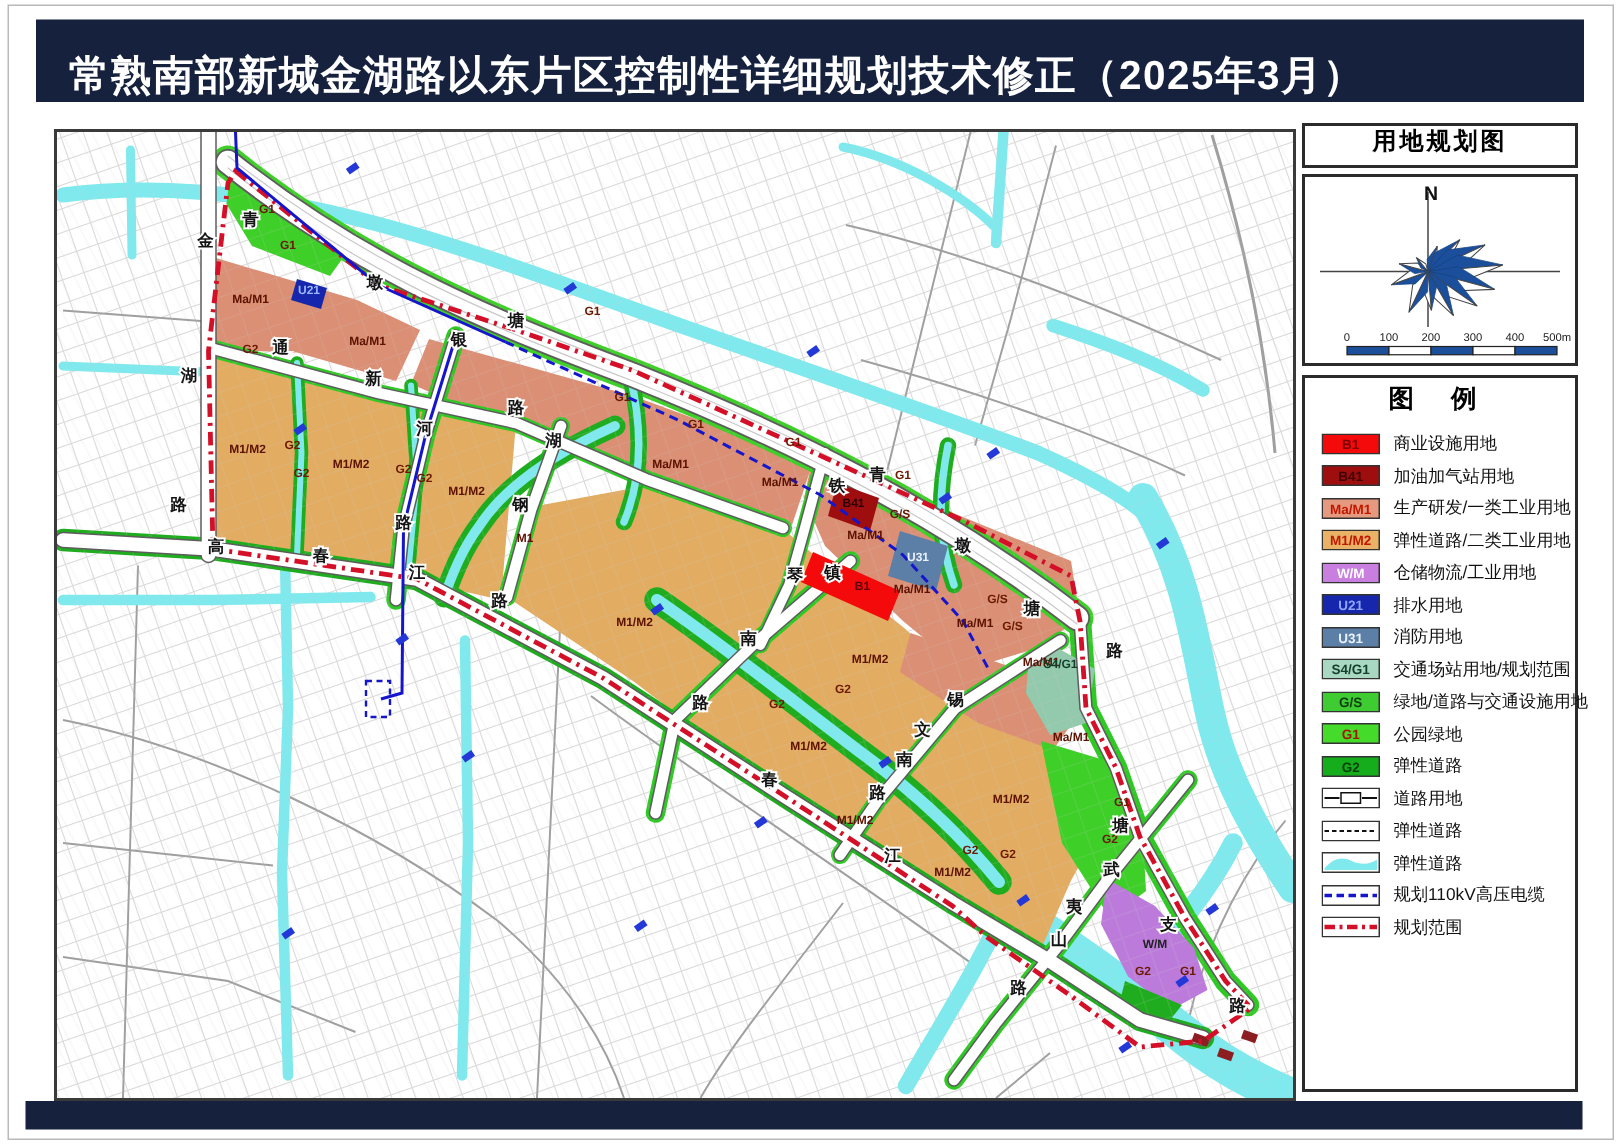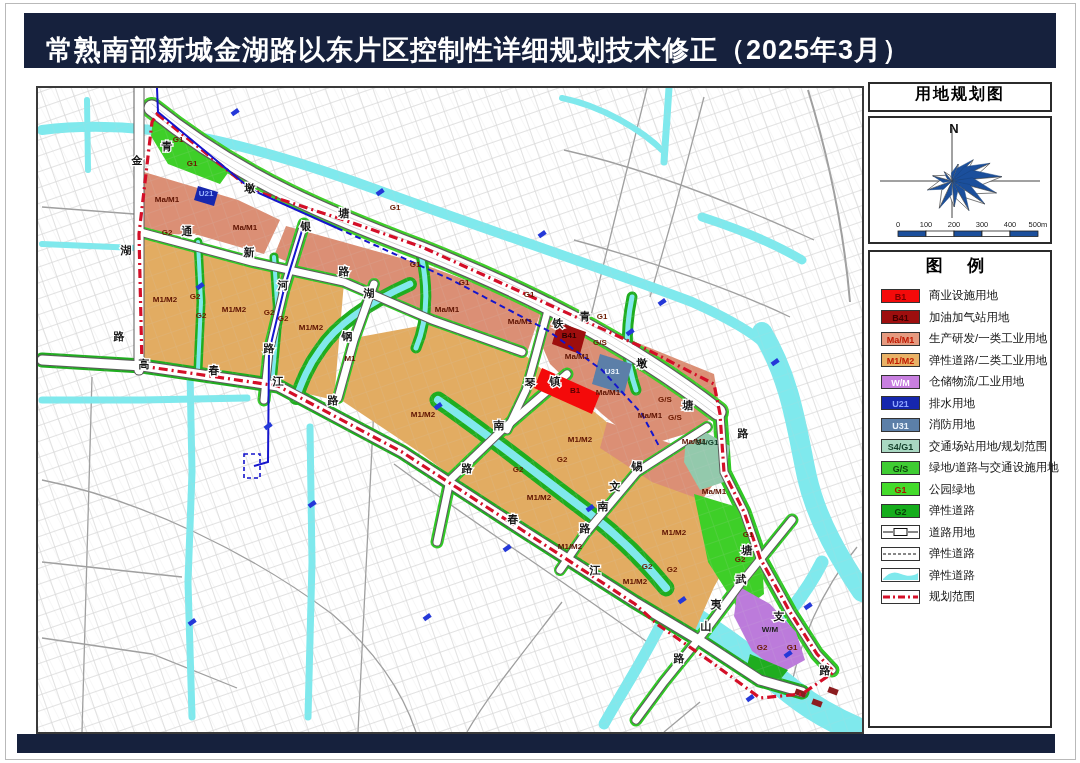--- a/index.html
+++ b/index.html
@@ -464,20 +464,29 @@
               <rect x="0.5" y="0.5" width="38" height="13" fill="#fff" stroke="#333" stroke-width="1"></rect>
               <path d="M2,11 C8,4 14,3 20,6 C27,9 33,8 37,5 L37,12 L2,12 Z" fill="#7FE9ED" stroke="none"></path>
             </svg>
           </span>
           <span class="lb">弹性道路</span>
         </div>
         <div class="legend-row">
           <span class="sw">
             <svg width="39" height="14" viewBox="0 0 39 14">
               <rect x="0.5" y="0.5" width="38" height="13" fill="#fff" stroke="#333" stroke-width="1"></rect>
+              <path d="M2,7 H37" stroke="#1515CC" stroke-width="2.4" stroke-dasharray="5 3" fill="none"></path>
+            </svg>
+          </span>
+          <span class="lb">规划110kV高压电缆</span>
+        </div>
+        <div class="legend-row">
+          <span class="sw">
+            <svg width="39" height="14" viewBox="0 0 39 14">
+              <rect x="0.5" y="0.5" width="38" height="13" fill="#fff" stroke="#333" stroke-width="1"></rect>
               <path d="M2,7 H37" stroke="#D40F28" stroke-width="3" stroke-dasharray="7 3 2 3" fill="none"></path>
             </svg>
           </span>
           <span class="lb">规划范围</span>
         </div>
       </div>
   </div>
 
   <div class="footer-bar"></div>
 </div>

